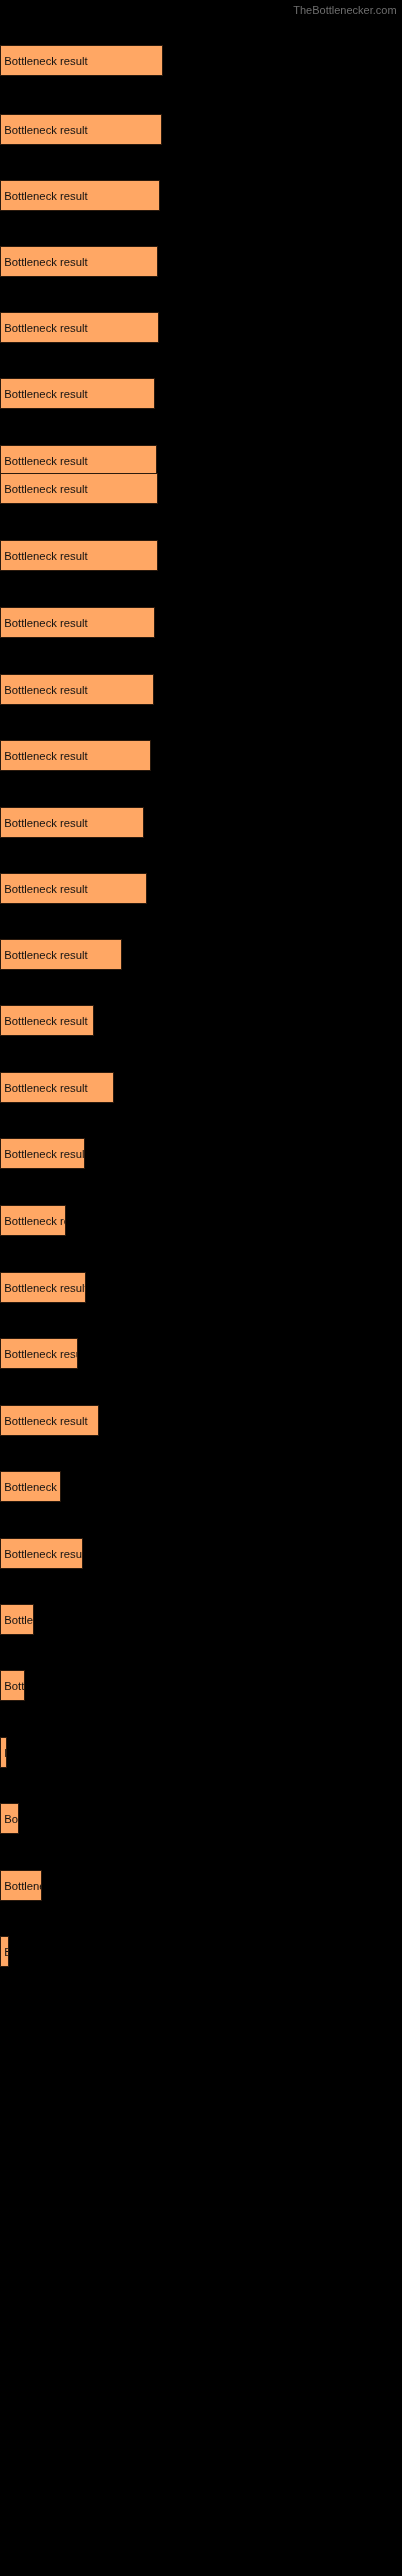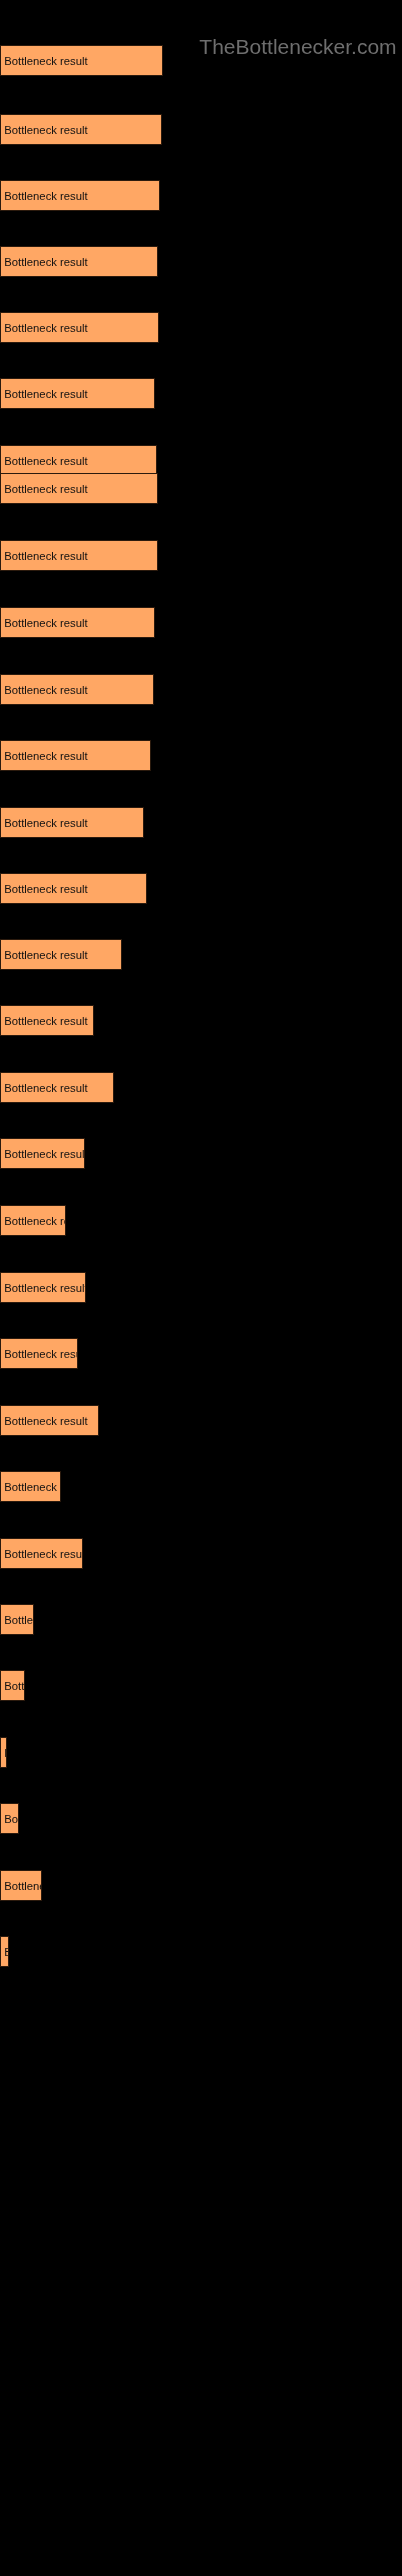--- a/index.html
+++ b/index.html
@@ -20,27 +20,26 @@
     top: 0;
     width: 403px;
     height: 2576px;
     background: #000000;
   }
   #watermark-title {
     position: absolute;
     right: 6.4px;
     top: 1.6px;
     font-family: "Liberation Sans", sans-serif;
-    font-size: 21px;
+    font-size: 11px;
     line-height: 17.7px;
     color: #6e6e6e;
     letter-spacing: 0px;
     white-space: nowrap;
     text-align: center;
-    margin-top: 36px;
   }
   #bars-layer {
     position: absolute;
     left: 0;
     top: 0;
     width: 403px;
     height: 2576px;
   }
   .bar-row {
     position: absolute;

